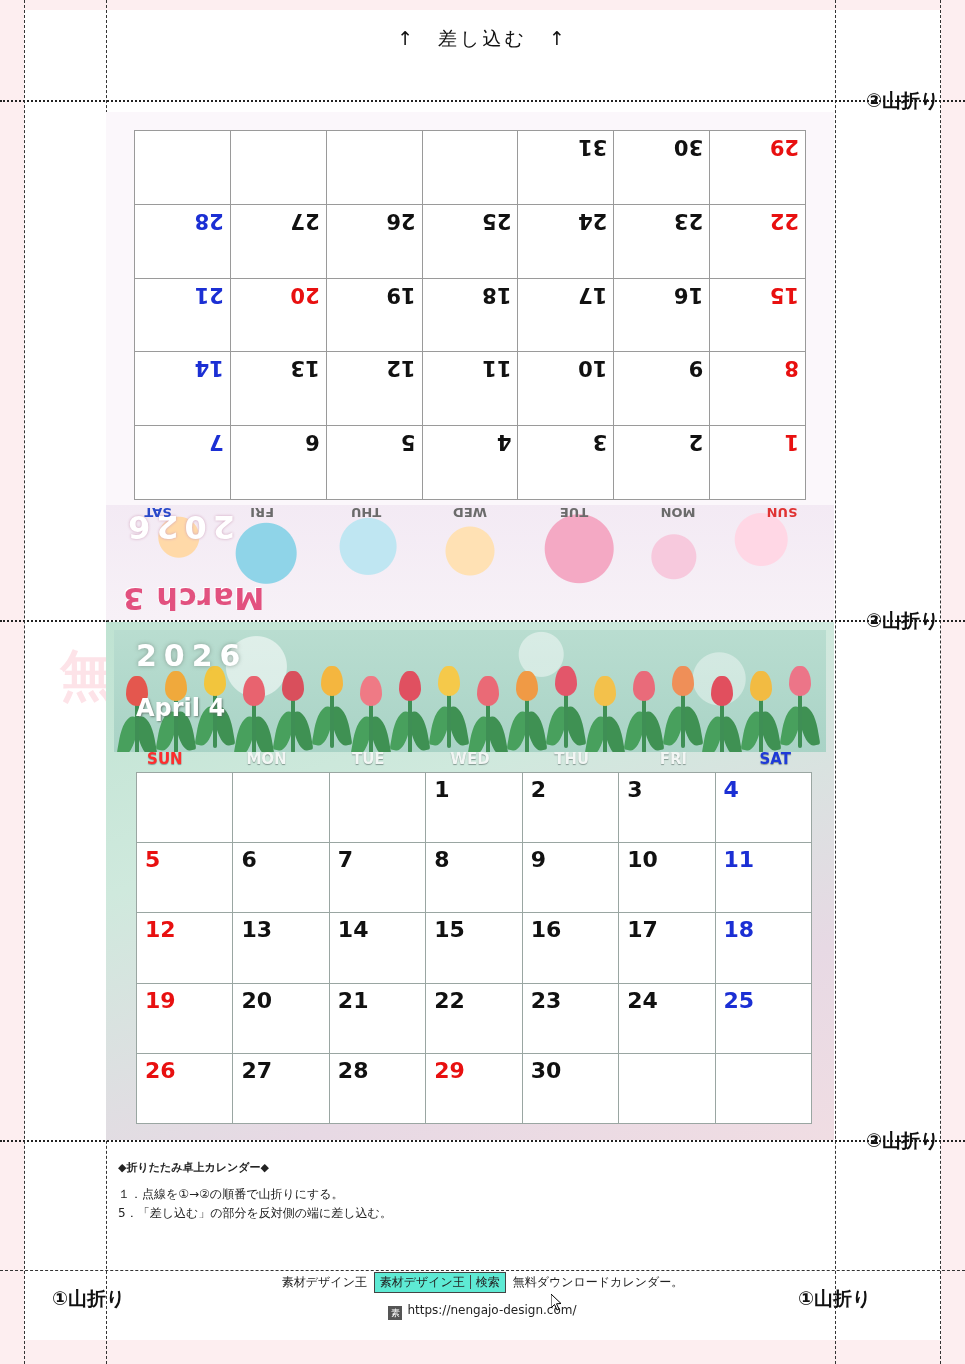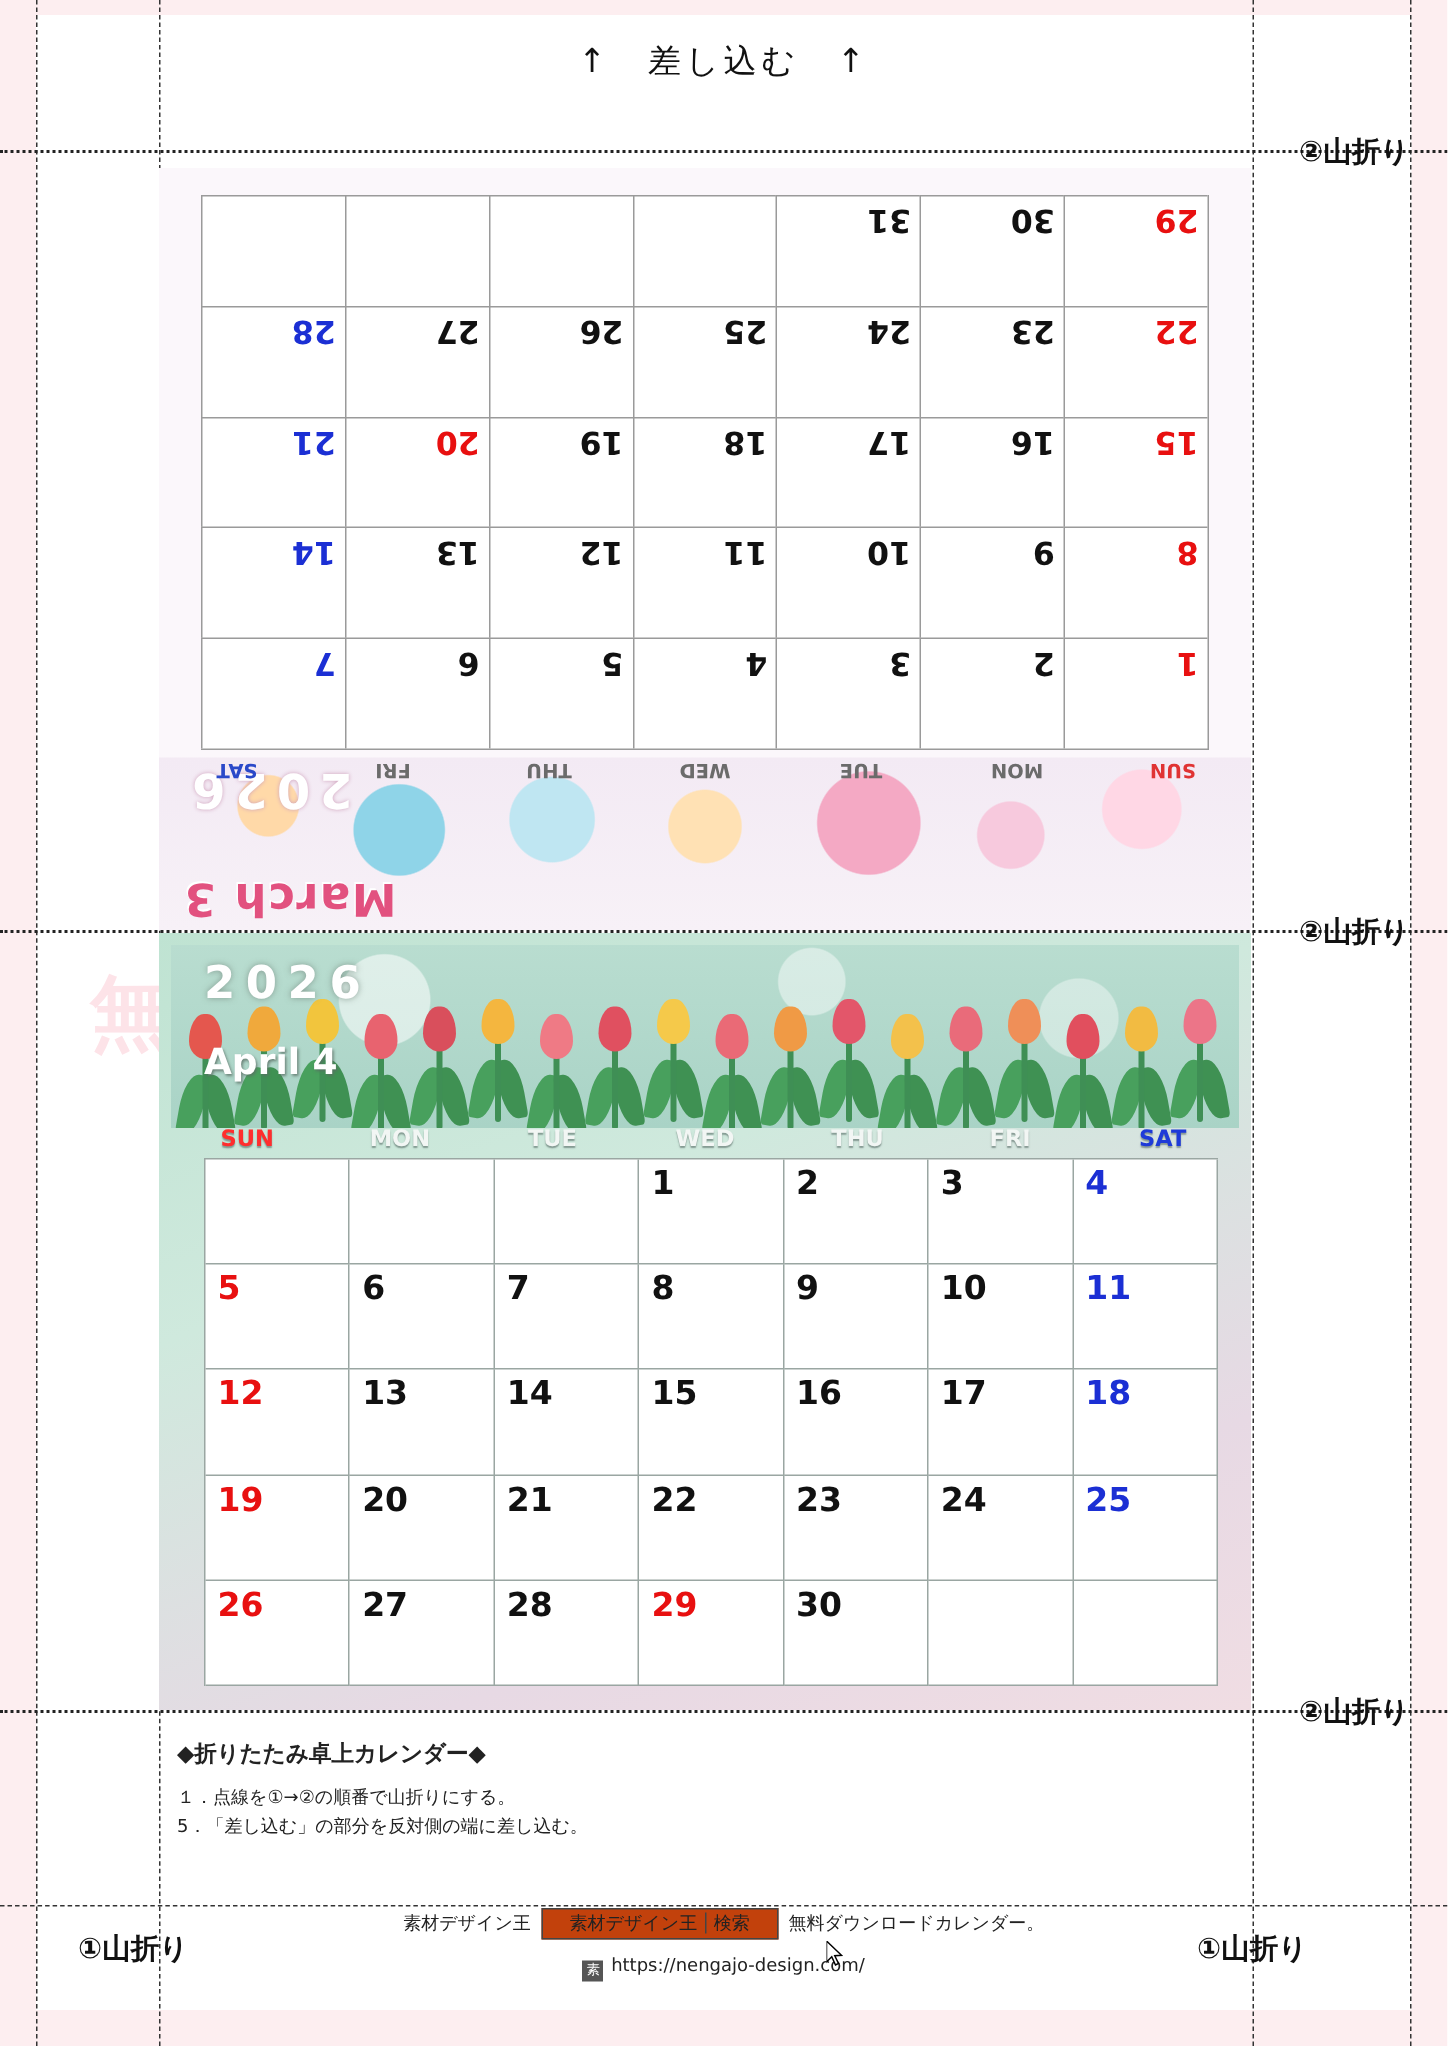--- a/index.html
+++ b/index.html
@@ -39,21 +39,21 @@
   .fold-label {
     position:absolute;
     font-size:19px; color:#111; font-weight:700;
     font-family:"DejaVu Sans", sans-serif;
     white-space:nowrap;
   }
 
   
   .insert-text {
     position:absolute; left:0; top:26px; width:965px;
-    text-align:center; font-size:22px; letter-spacing:3px; color:#111;
+    text-align:center; font-size:19px; letter-spacing:3px; color:#111;
     font-family:"DejaVu Sans", sans-serif;
   }
 
   
   .march-panel {
     position:absolute; left:106px; top:112px; width:728px; height:508px;
     transform: rotate(180deg);
     background:#fbf7fb;
   }
   .march-art {
@@ -184,30 +184,30 @@
     font-family:"DejaVu Sans", sans-serif;
     letter-spacing:4px; white-space:nowrap; pointer-events:none;
   }
 
   
   .instructions {
     position:absolute; left:118px; top:1160px; width:600px;
     color:#222;
     font-family:"DejaVu Sans", sans-serif;
   }
-  .instructions .head { font-size:15px; font-weight:700; margin-bottom:10px; }
+  .instructions .head { font-size:11px; font-weight:700; margin-bottom:10px; }
   .instructions .li { font-size:12px; line-height:1.6; }
 
   .footer {
     position:absolute; left:0; top:1272px; width:965px; text-align:center;
     font-family:"DejaVu Sans", sans-serif;
   }
   .footer .line1 { font-size:12px; color:#222; }
   .footer .boxed {
-    border:1px solid #444; padding:1px 18px; background:#c2410c; margin:0 3px;
+    border:1px solid #444; padding:1px 5px; background:#5eead4; margin:0 3px;
     display:inline-block;
   }
   .footer .boxed .sep { border-left:1px solid #444; padding-left:5px; margin-left:5px; }
   .footer .line2 { font-size:12px; color:#222; margin-top:10px; }
   .footer .sqicon {
     display:inline-block; width:14px; height:14px; background:#555; color:#fff;
     font-size:9px; line-height:14px; text-align:center; vertical-align:-2px; margin-right:5px;
   }
   .cursor {
     position:absolute; left:551px; top:1294px; width:12px; height:18px;

